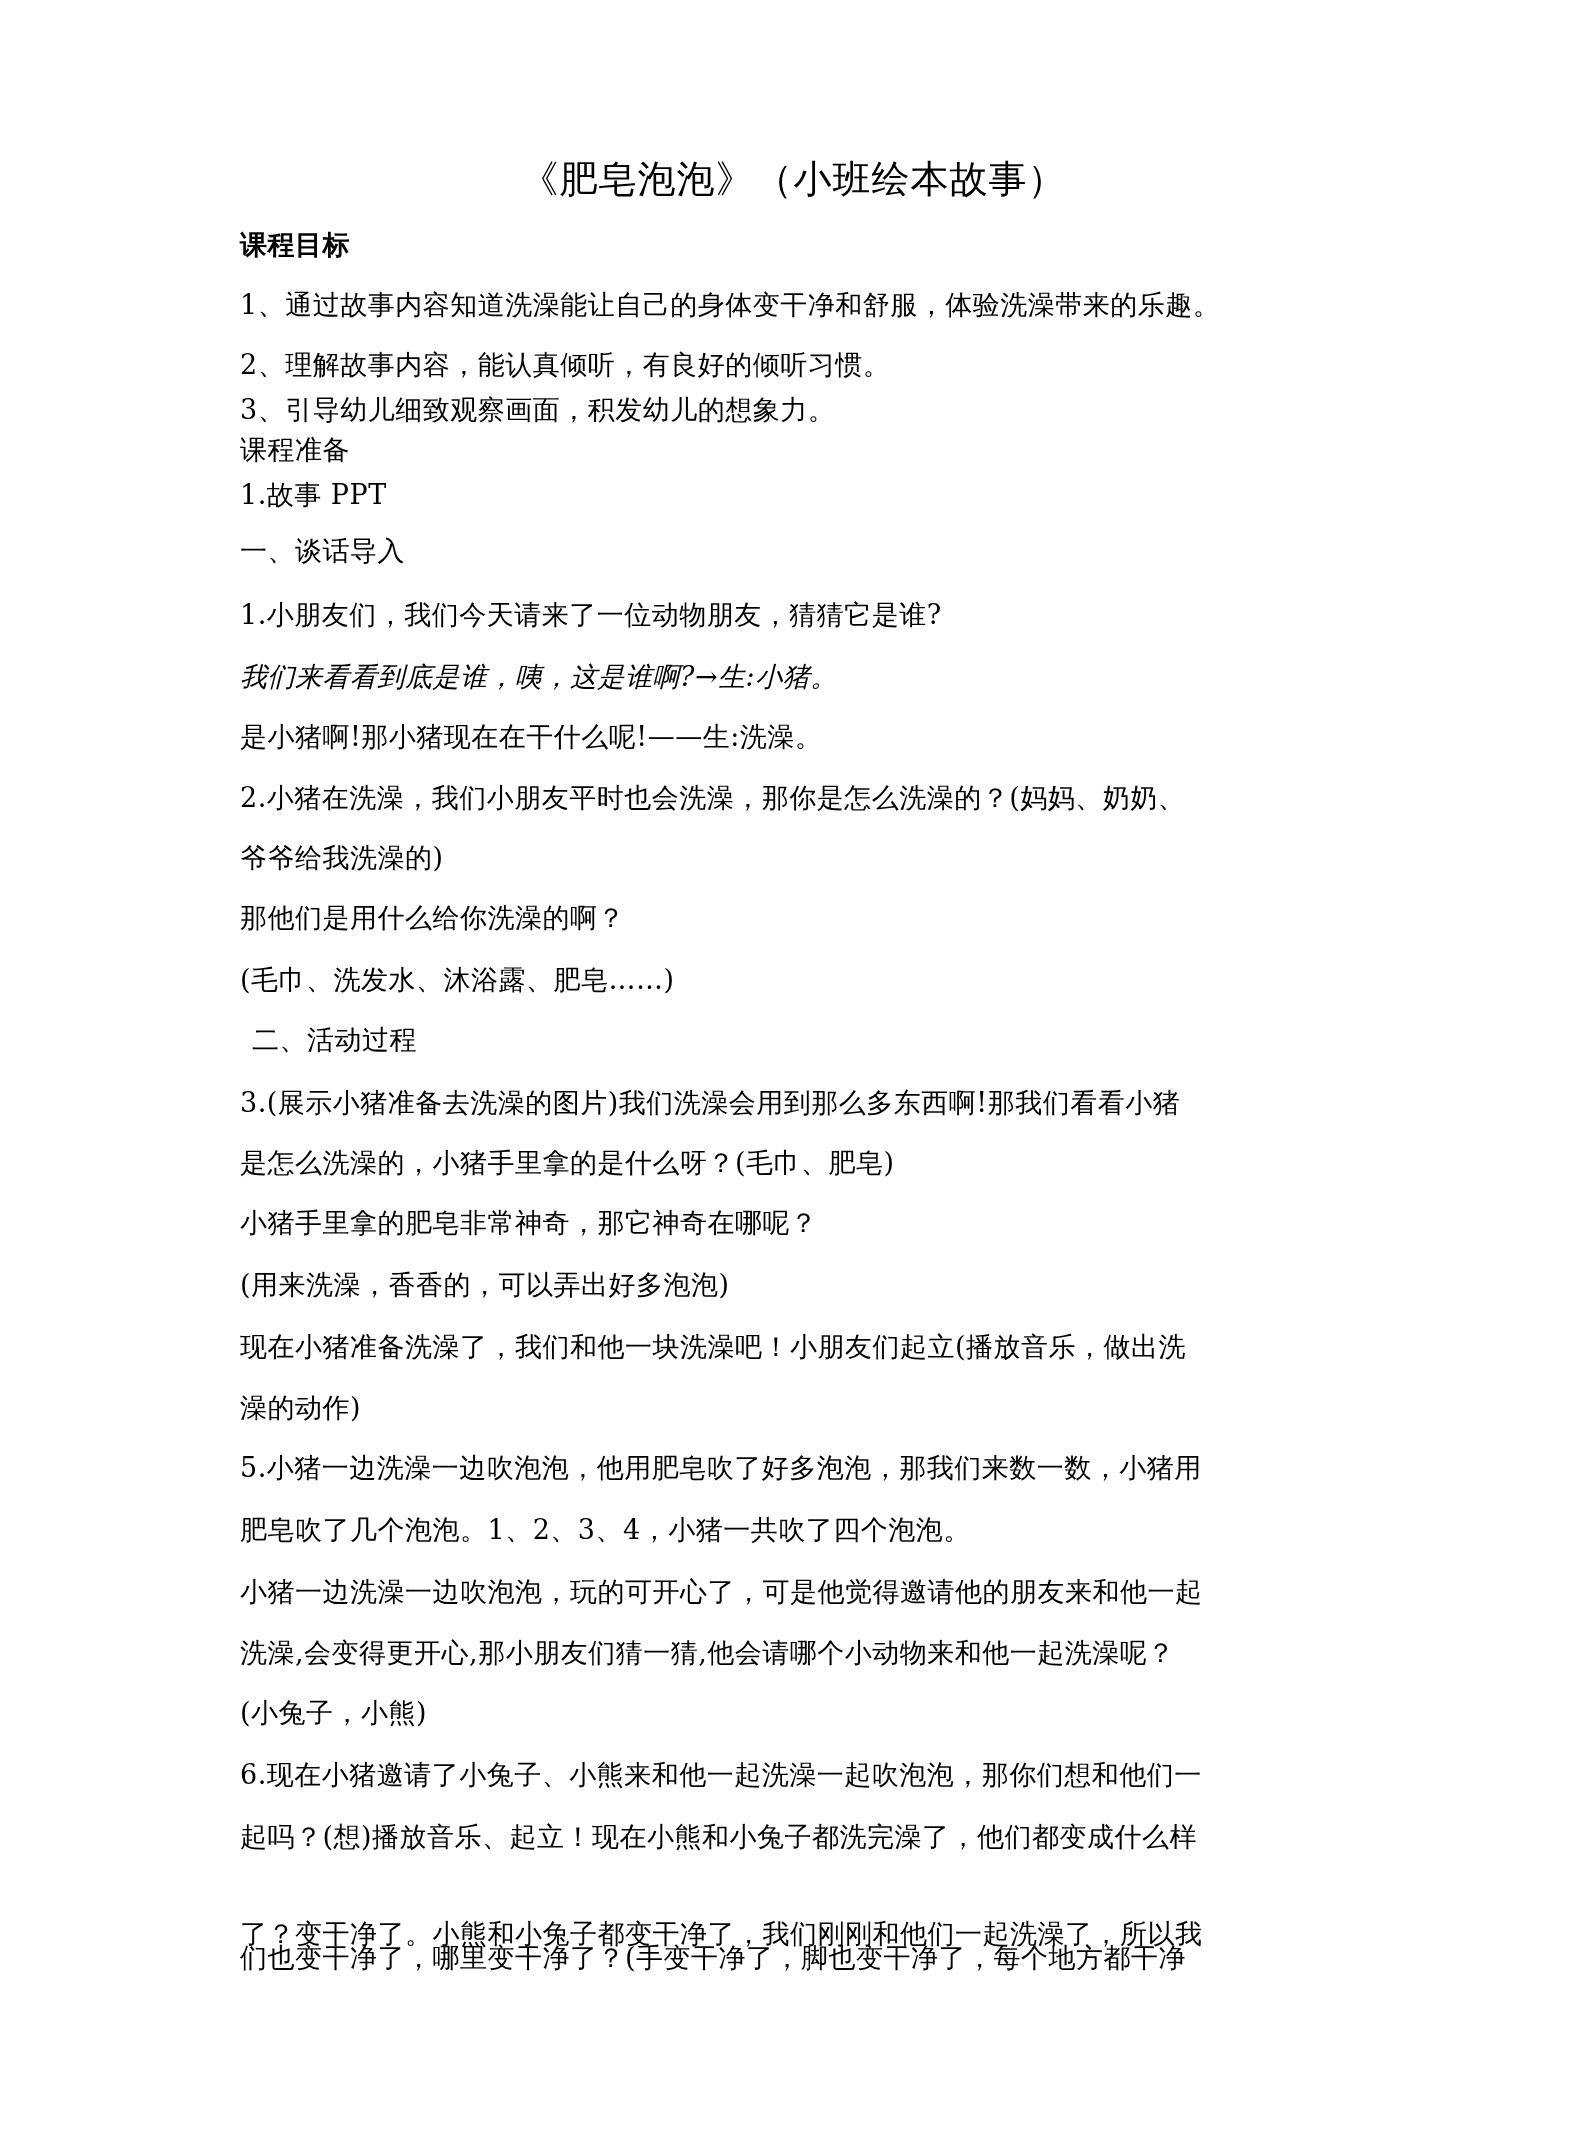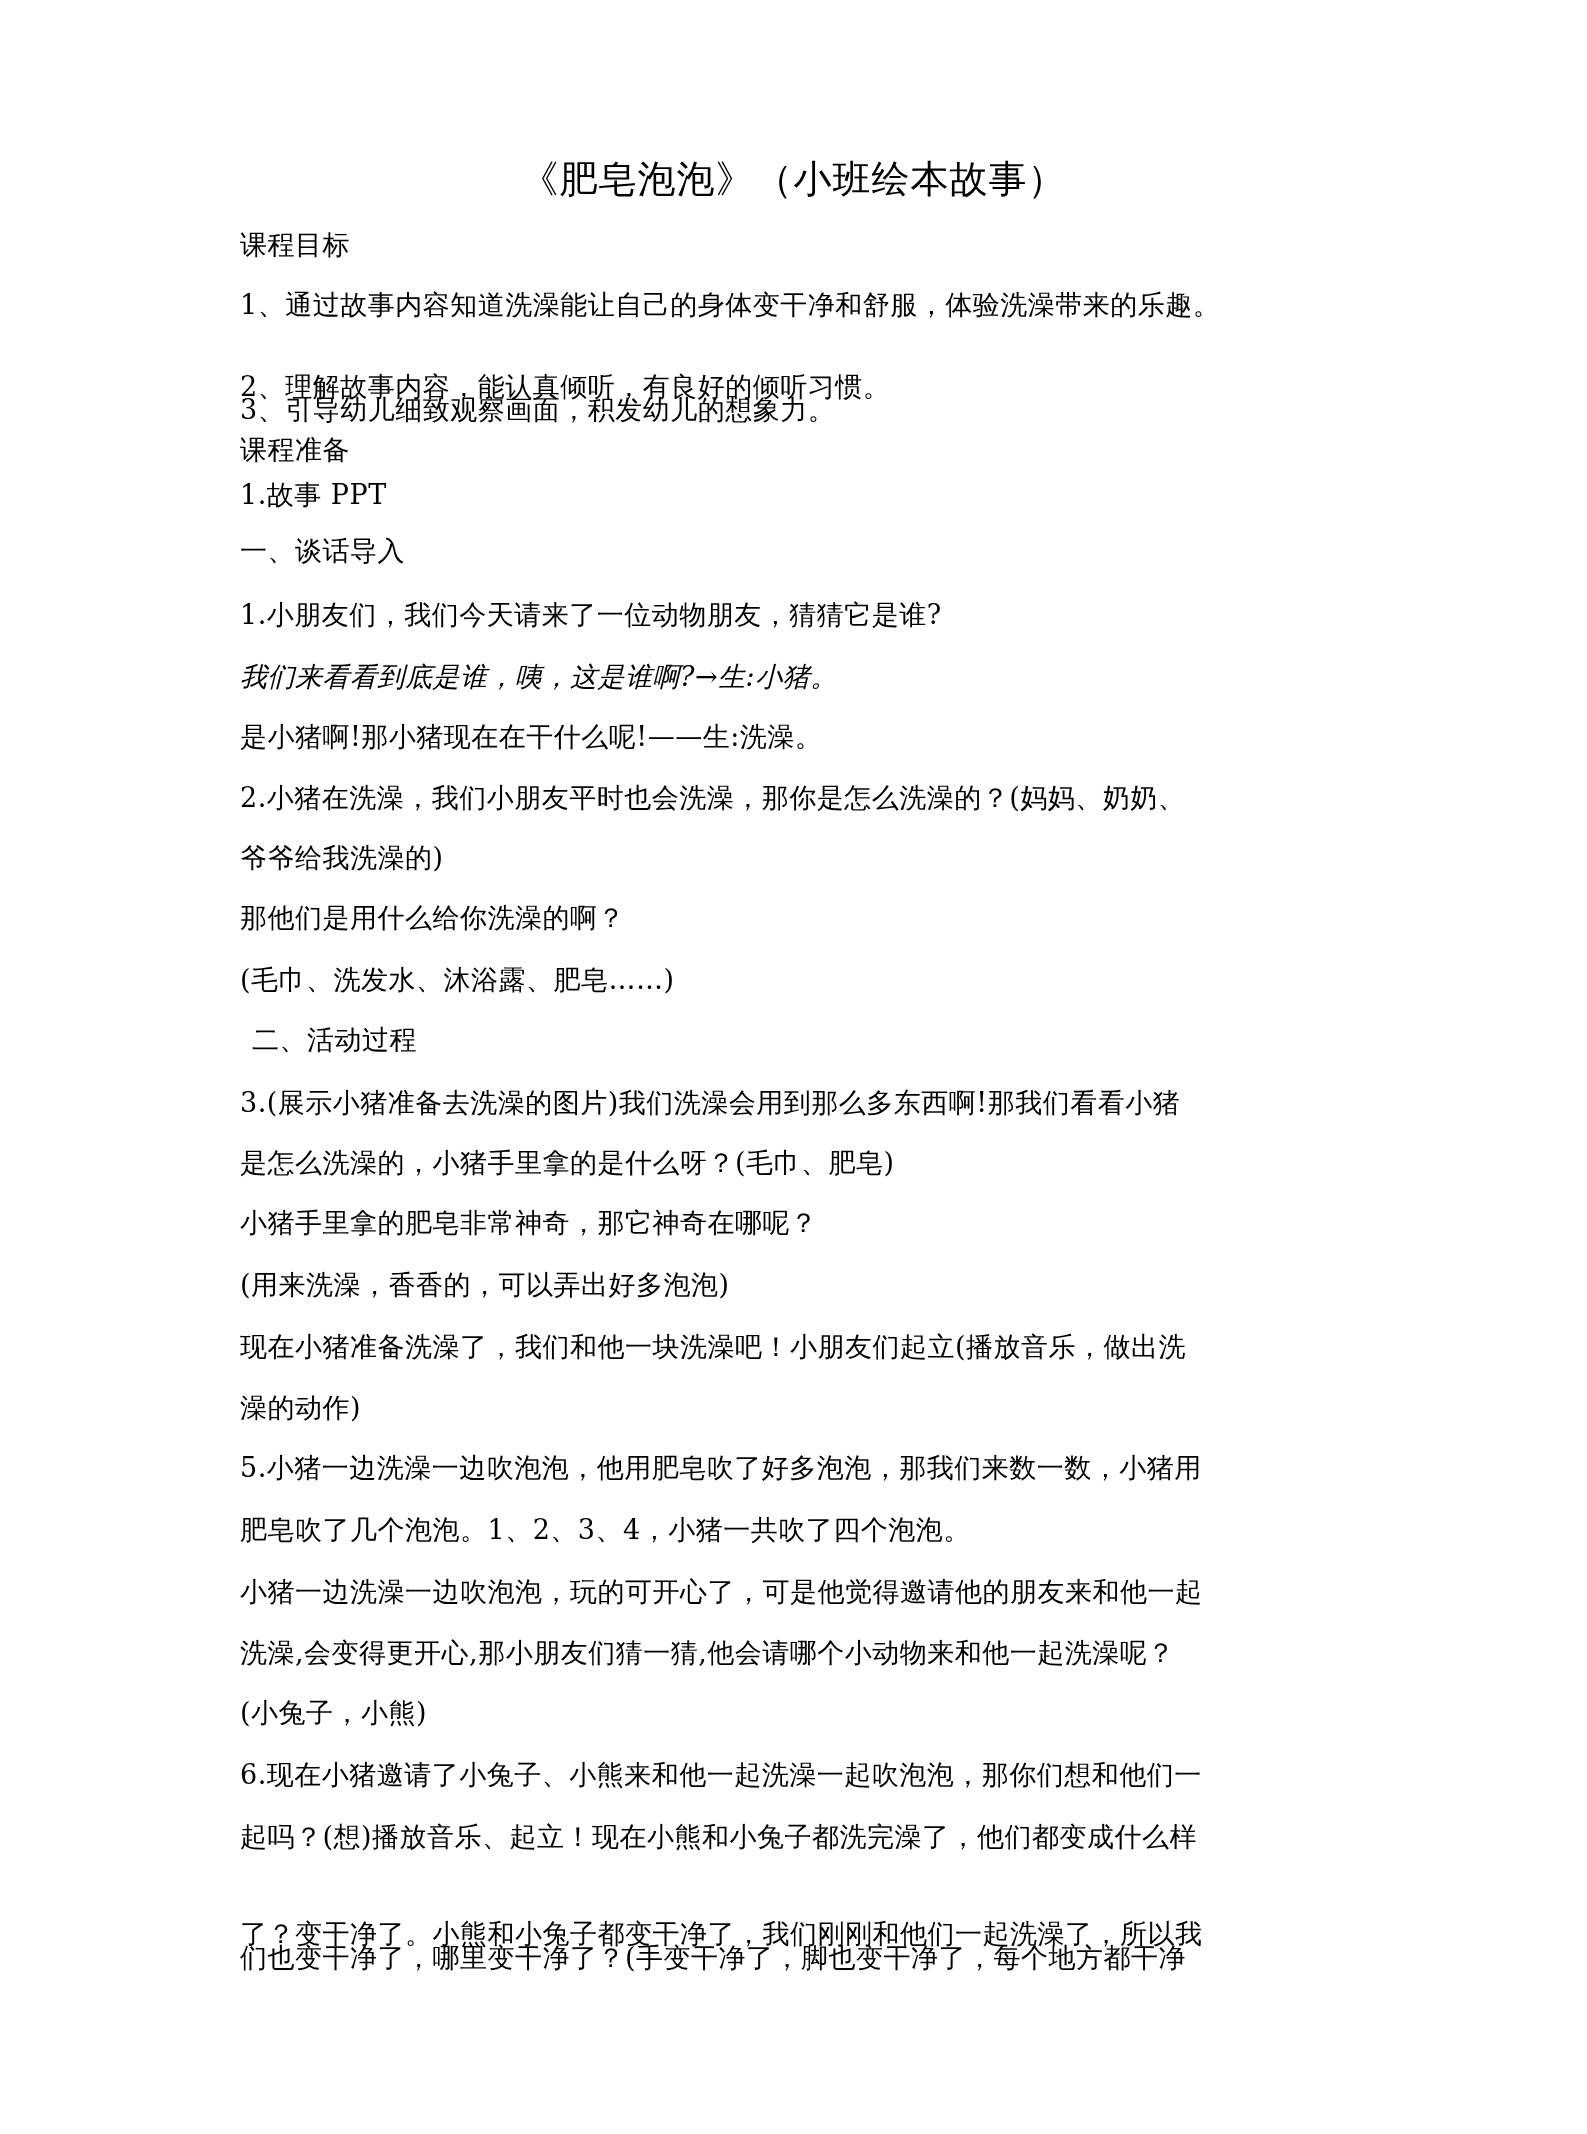--- a/index.html
+++ b/index.html
@@ -43,23 +43,23 @@
       white-space: nowrap;
       letter-spacing: 0.5px;
     }
   </style>
 </head>
 <body>
 
 <div class="page">
   <div class="title">《肥皂泡泡》（小班绘本故事）</div>
   <div id="lines">
-      <div class="line" style="top: 227px;">课程目标</div>
+      <div class="line" style="top: 227px; font-weight: bold;">课程目标</div>
       <div class="line" style="top: 287px;">1、通过故事内容知道洗澡能让自己的身体变干净和舒服，体验洗澡带来的乐趣。</div>
-      <div class="line" style="top: 347px; margin-top: 22px;">2、理解故事内容，能认真倾听，有良好的倾听习惯。</div>
+      <div class="line" style="top: 347px;">2、理解故事内容，能认真倾听，有良好的倾听习惯。</div>
       <div class="line" style="top: 392px;">3、引导幼儿细致观察画面，积发幼儿的想象力。</div>
       <div class="line" style="top: 432px;">课程准备</div>
       <div class="line" style="top: 477px;">1.故事 PPT</div>
       <div class="line" style="top: 533px;">一、谈话导入</div>
       <div class="line" style="top: 597px;">1.小朋友们，我们今天请来了一位动物朋友，猜猜它是谁?</div>
       <div class="line" style="top: 659px; font-style: italic;">我们来看看到底是谁，咦，这是谁啊?→生:小猪。</div>
       <div class="line" style="top: 719px;">是小猪啊!那小猪现在在干什么呢!——生:洗澡。</div>
       <div class="line" style="top: 780px;">2.小猪在洗澡，我们小朋友平时也会洗澡，那你是怎么洗澡的？(妈妈、奶奶、</div>
       <div class="line" style="top: 840px;">爷爷给我洗澡的)</div>
       <div class="line" style="top: 900px;">那他们是用什么给你洗澡的啊？</div>

